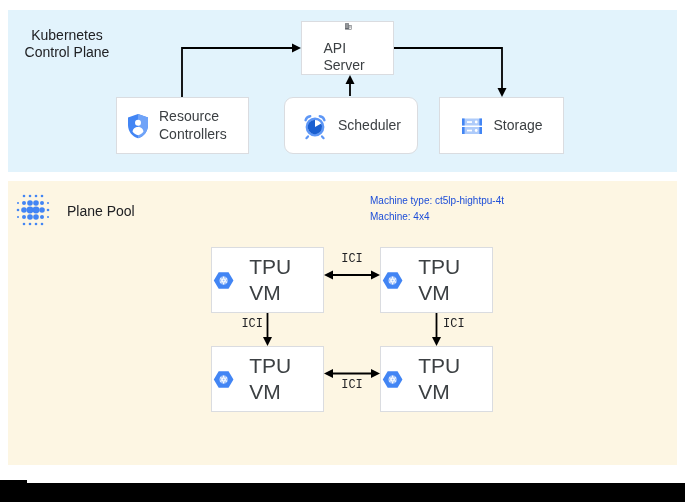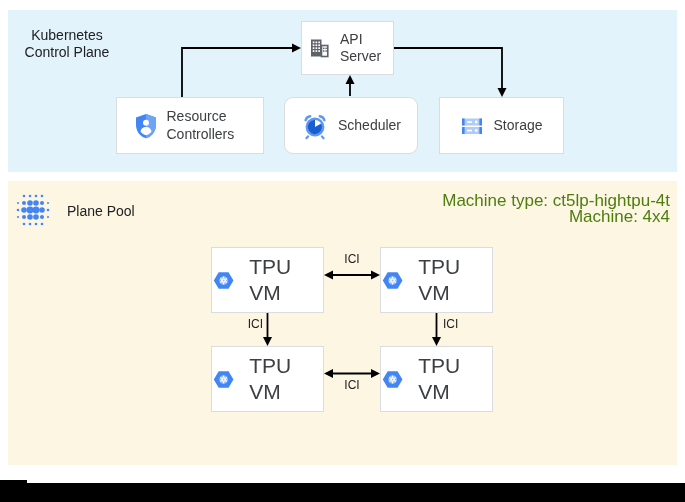--- a/index.html
+++ b/index.html
@@ -18,24 +18,24 @@
   }
   .node-label{line-height:1.22;}
   .cp-title{
     position:absolute;left:13px;top:27px;width:108px;z-index:3;
     text-align:center;font-size:14px;line-height:17px;color:#202124;
   }
   .np-title{position:absolute;left:67px;top:203px;z-index:3;font-size:14px;color:#202124;}
   .np-dots{position:absolute;left:15px;top:193px;z-index:3;}
   .np-meta{
     position:absolute;right:15px;top:193px;width:300px;z-index:3;
-    text-align:right;font-size:17px;line-height:16px;color:#4d7c0f;
+    text-align:left;font-size:10px;line-height:16px;color:#1d4ed8;
   }
   .tpu-box{width:113px;height:66px;font-size:21px;gap:14px;}
-  .ici{position:absolute;z-index:3;font-size:12px;color:#202124;}
+  .ici{position:absolute;z-index:3;font-size:12px;color:#202124;font-family:Liberation Mono, monospace;}
   .ici-top{left:336px;top:252px;width:32px;text-align:center;}
   .ici-bottom{left:336px;top:378px;width:32px;text-align:center;}
   .ici-left{left:230px;top:317px;width:33px;text-align:right;}
   .ici-right{left:443px;top:317px;width:33px;text-align:left;}
   .bottom-bar{position:absolute;left:0;top:483px;width:685px;height:19px;background:#000;z-index:4;}
   .bottom-bar-notch{position:absolute;left:0;top:480px;width:27px;height:5px;background:#000;z-index:4;}
 </style>
 </head>
 <body>
 
@@ -74,21 +74,21 @@
     </g>
     <g stroke="#000" stroke-width="1.8" fill="#000">
       <path d="M436.5 312 L436.5 337" fill="none"></path>
       <polygon points="436.5,303 432,312 441,312" stroke="none"></polygon>
       <polygon points="436.5,346 432,337 441,337" stroke="none"></polygon>
     </g>
   </svg>
 
   <div class="cp-title">Kubernetes Control Plane</div>
 
-  <div class="node-box" style="left:301px;top:21px;width:93px;height:54px;">
+  <div class="node-box" style="left:301px;top:21px;width:93px;height:54px;flex-direction:column;">
     <svg width="24" height="24" viewBox="0 0 24 24">
       <rect x="4" y="3.5" width="10.5" height="17" fill="#5F6368"></rect>
       <g fill="#fff">
         <rect x="5.7" y="5.5" width="1.7" height="1.7"></rect>
           <rect x="8.5" y="5.5" width="1.7" height="1.7"></rect>
           <rect x="11.3" y="5.5" width="1.7" height="1.7"></rect>
         <rect x="5.7" y="8.4" width="1.7" height="1.7"></rect>
           <rect x="8.5" y="8.4" width="1.7" height="1.7"></rect>
           <rect x="11.3" y="8.4" width="1.7" height="1.7"></rect>
         <rect x="5.7" y="11.3" width="1.7" height="1.7"></rect>
@@ -102,21 +102,21 @@
       <g fill="#5F6368">
         <rect x="16" y="11.6" width="1.5" height="1.5"></rect>
           <rect x="18.4" y="11.6" width="1.5" height="1.5"></rect>
         <rect x="16" y="14.3" width="1.5" height="1.5"></rect>
           <rect x="18.4" y="14.3" width="1.5" height="1.5"></rect>
       </g>
     </svg>
     <span class="node-label" style="max-width:48px;">API Server</span>
   </div>
 
-  <div class="node-box" style="left:116px;top:97px;width:148px;height:57px;justify-content:center;">
+  <div class="node-box" style="left:116px;top:97px;width:133px;height:57px;justify-content:center;">
     <svg width="24" height="26" viewBox="0 0 24 26">
       <path d="M12 1 L22 4.5 V12 C22 18.5 17.8 23.6 12 25.3 C6.2 23.6 2 18.5 2 12 V4.5 Z" fill="#4285F4"></path>
       <path d="M12 1 L22 4.5 V12 C22 18.5 17.8 23.6 12 25.3 Z" fill="#6FA3F8"></path>
       <circle cx="12" cy="9.8" r="3" fill="#fff"></circle>
       <path d="M6.6 18.8 C6.6 15.7 9.1 13.9 12 13.9 C14.9 13.9 17.4 15.7 17.4 18.8 C16 20.6 14 21.7 12 22.3 C10 21.7 8 20.6 6.6 18.8 Z" fill="#fff"></path>
     </svg>
     <span class="node-label" style="max-width:80px;">Resource Controllers</span>
   </div>
 
   <div class="node-box" style="left:284px;top:97px;width:134px;height:57px;border-radius:9px;">

